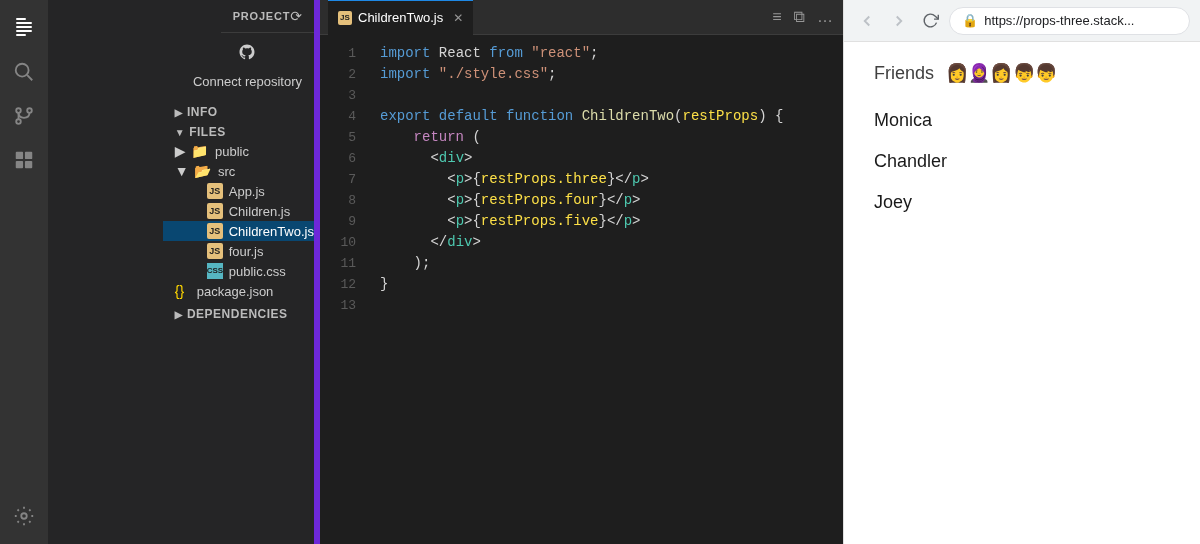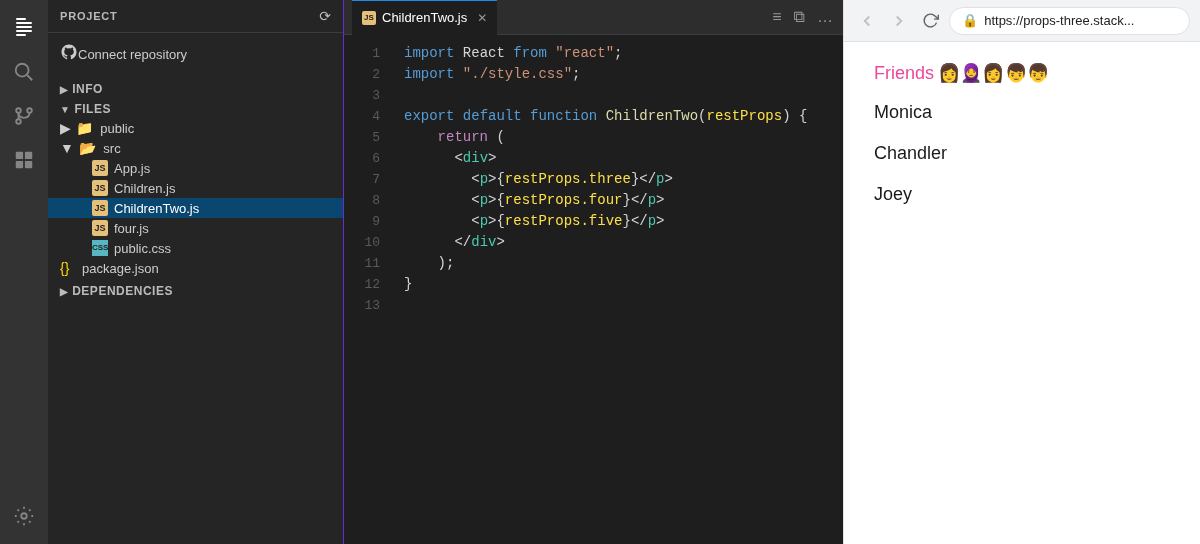--- a/index.html
+++ b/index.html
@@ -34,26 +34,27 @@
       border-radius: 4px;
       font-size: 22px;
     }
     .activity-icon.active { color: #ffffff; }
     .activity-bar-bottom {
       margin-top: auto;
     }
 
     
     .sidebar {
-      width: 296px;
+      width: 272px;
       background: #252526;
       display: flex;
       flex-direction: column;
       flex-shrink: 0;
-      border-right: 1px solid #6d28d9;
+      border-right: 6px solid #6d28d9;
+      align-items: flex-end;
     }
     .sidebar-header {
       display: flex;
       align-items: center;
       justify-content: space-between;
       padding: 8px 12px;
       border-bottom: 1px solid #3c3c3c;
     }
     .sidebar-title {
       font-size: 11px;
@@ -69,22 +70,24 @@
     .sidebar-header-icon {
       color: #bbbbbb;
       font-size: 14px;
       cursor: pointer;
     }
 
     
     .connect-repo {
       display: flex;
       align-items: center;
+      gap: 8px;
       padding: 10px 12px;
       cursor: pointer;
+      flex-direction: column;
     }
     .github-icon {
       font-size: 18px;
       color: #cccccc;
     }
     .connect-repo-text {
       font-size: 13px;
       color: #cccccc;
     }
 
@@ -295,25 +298,25 @@
     }
 
     .browser-content {
       flex: 1;
       padding: 20px 30px;
       overflow-y: auto;
     }
     .friends-heading {
       font-size: 18px;
       font-weight: 400;
-      color: #ec4899;
-      margin-bottom: 16px;
-      display: flex;
-      align-items: center;
-      gap: 4px;
+      color: #404040;
+      margin-bottom: 24px;
+      display: flex;
+      align-items: center;
+      gap: 12px;
     }
     .friends-emojis {
       display: inline-flex;
       gap: 2px;
     }
     .friend-item {
       font-size: 18px;
       color: #1a1a1a;
       margin-bottom: 16px;
       font-weight: 400;

